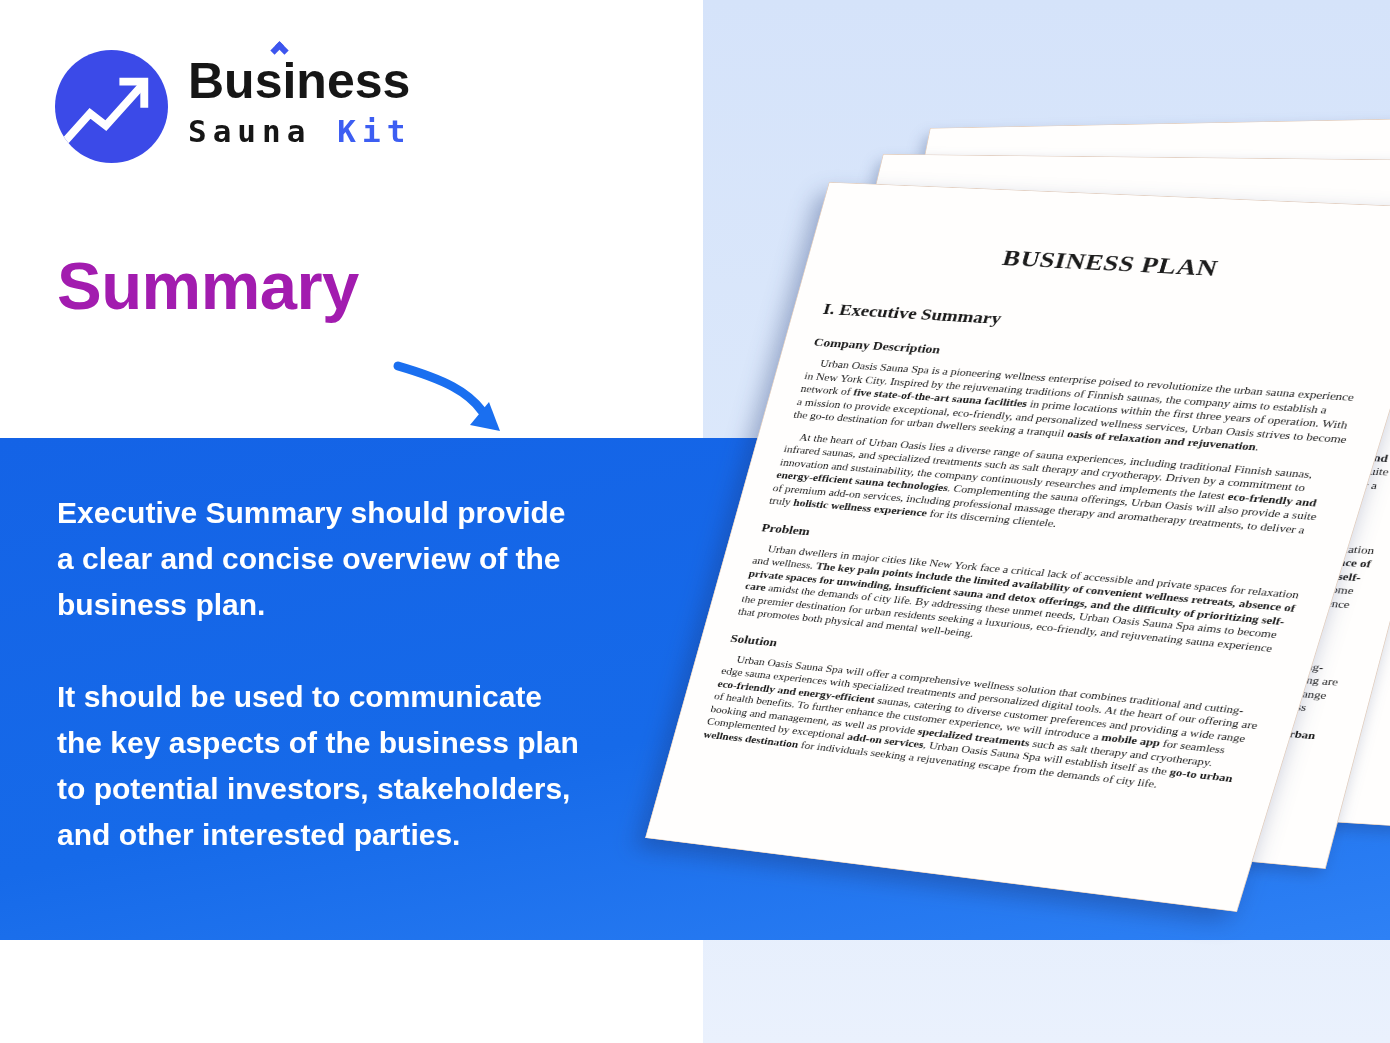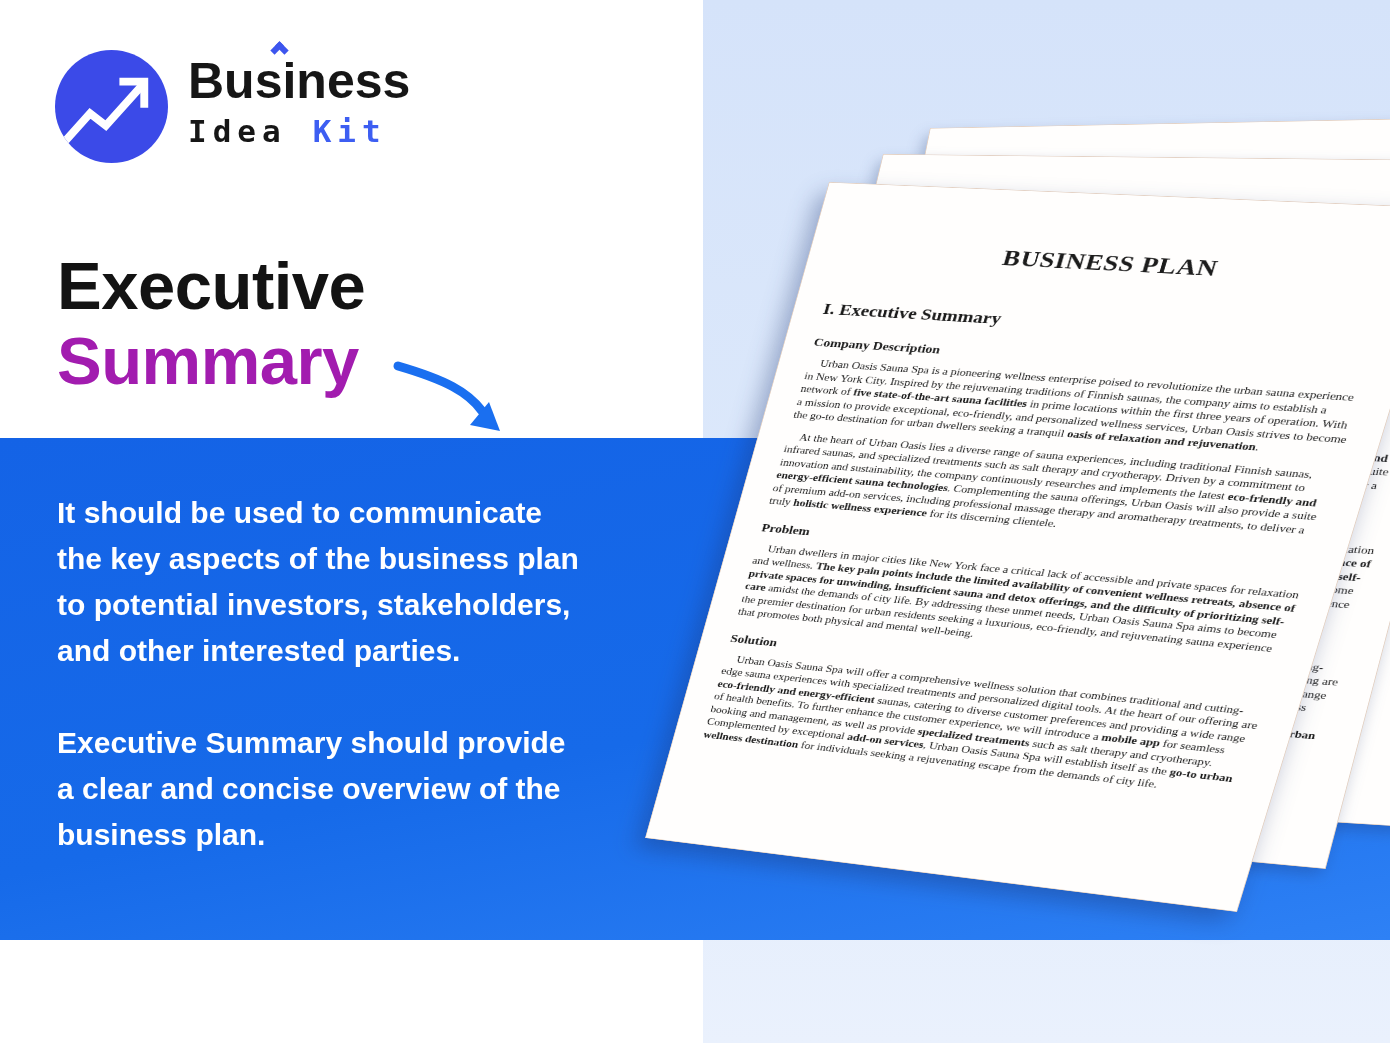--- a/index.html
+++ b/index.html
@@ -81,38 +81,37 @@
         <path d="M 6 84 L 31 56 L 45 67 L 79 29"></path>
         <path d="M 57 28 L 79 28 L 79 51"></path>
       </g>
     </svg>
     <div class="logo-text">
       <div class="logo-name">
         <span>Business</span>
         <span class="logo-caret"></span>
       </div>
       <div class="logo-sub">
-        <span>Idea</span><span class="kit">Kit</span>
+        <span>Sauna</span><span class="kit">Kit</span>
       </div>
     </div>
   </div>
 
   <div class="hero">
-    <div class="l1">Executive</div>
     <div class="l2">Summary</div>
   </div>
 
   <svg class="curved-arrow" width="122" height="92" viewBox="0 0 122 92">
     <path d="M 10 14 C 58 28 80 40 94 59" stroke="#1a6ff0" stroke-width="9" stroke-linecap="round" fill="none"></path>
     <polygon points="112,79 82,73 101,50" fill="#1a6ff0"></polygon>
   </svg>
 
   <div class="info-text">
+    <p>Executive Summary should provide<br>a clear and concise overview of the<br>business plan.</p>
     <p>It should be used to communicate<br>the key aspects of the business plan<br>to potential investors, stakeholders,<br>and other interested parties.</p>
-    <p>Executive Summary should provide<br>a clear and concise overview of the<br>business plan.</p>
   </div>
 
   <div class="pages">
     <div class="sheet sheet-back"></div>
     <div class="sheet sheet-mid">
       <div class="doc">
           <div class="doc-title">BUSINESS PLAN</div>
           <div class="doc-h1">I. Executive Summary</div>
           <div class="doc-h2">Company Description</div>
           <p class="doc-p"><span>Urban Oasis Sauna Spa is a pioneering wellness enterprise poised to revolutionize the urban sauna experience in New York City. Inspired by the rejuvenating traditions of Finnish saunas, the company aims to establish a network of </span><b>five state-of-the-art sauna facilities</b><span> in prime locations within the first three years of operation. With a mission to provide exceptional, eco-friendly, and personalized wellness services, Urban Oasis strives to become the go-to destination for urban dwellers seeking a tranquil </span><b>oasis of relaxation and rejuvenation</b><span>.</span></p>

